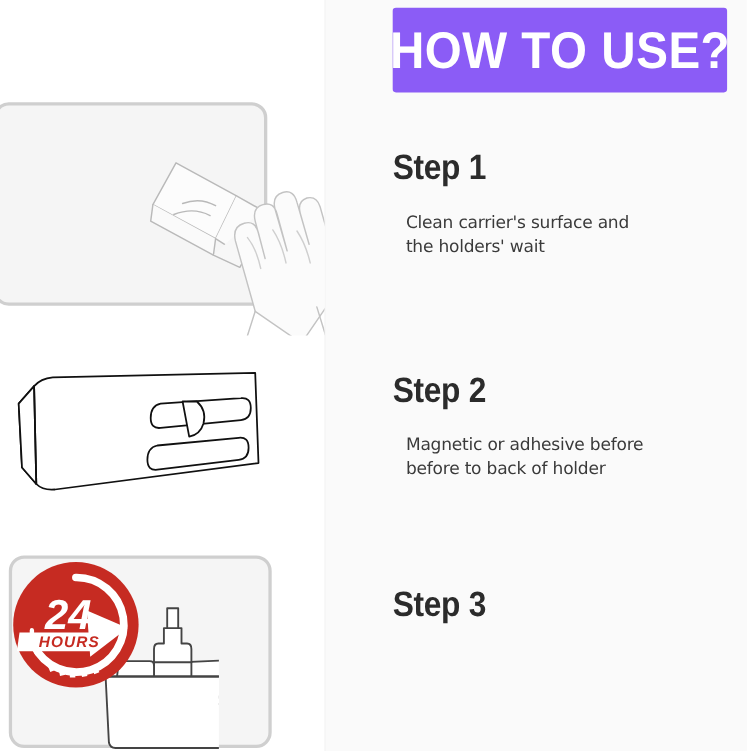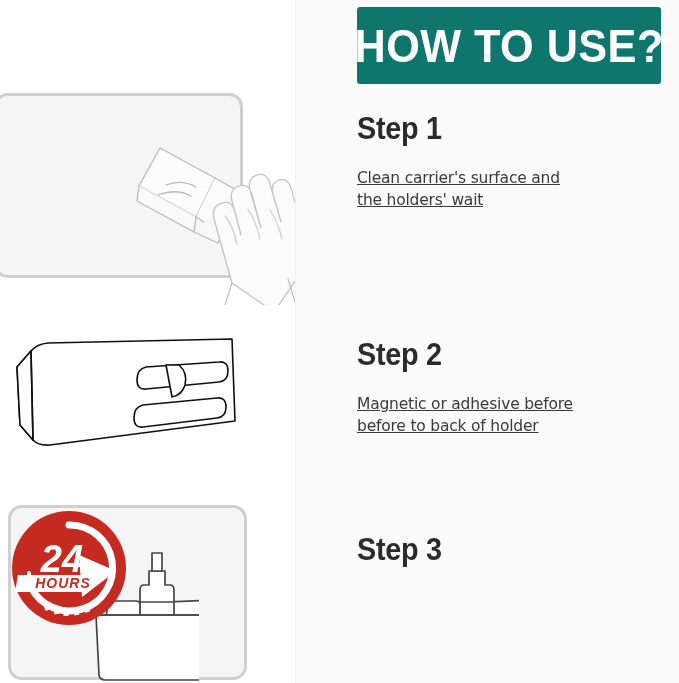--- a/index.html
+++ b/index.html
@@ -29,21 +29,21 @@
     left: 295px; top: 0;
     width: 1px; height: 683px;
     background: #f2f2f2;
   }
 
   
   .banner {
     position: absolute;
     left: 357px; top: 7px;
     width: 304px; height: 77px;
-    background: #0f766e;
+    background: #8b5cf6;
     border-radius: 3px;
     display: flex;
     align-items: center;
     justify-content: center;
   }
   .banner-text {
     color: #ffffff;
     font-family: "Liberation Sans Narrow", "Liberation Sans", sans-serif;
     font-weight: bold;
     font-size: 47px;
@@ -65,26 +65,25 @@
     margin: 0 0 20px 0;
     white-space: nowrap;
   }
   .step-body {
     font-family: "DejaVu Sans", sans-serif;
     font-size: 15.5px;
     line-height: 1.42;
     color: #3a3a3a;
     font-weight: 400;
     letter-spacing: -0.2px;
-    margin: 0;
-    text-decoration: underline;
+    margin: 12px;
   }
   .hl-red { color: #a93226; font-weight: bold; }
 
-  #step1 { top: 110px; }
+  #step1 { top: 134px; }
   #step2 { top: 336px; }
   #step3 { top: 531px; }
 
   
   .panel-box {
     position: absolute;
     background: #f5f5f5;
     border: 3px solid #cfcfcf;
     border-radius: 14px;
     box-sizing: border-box;

